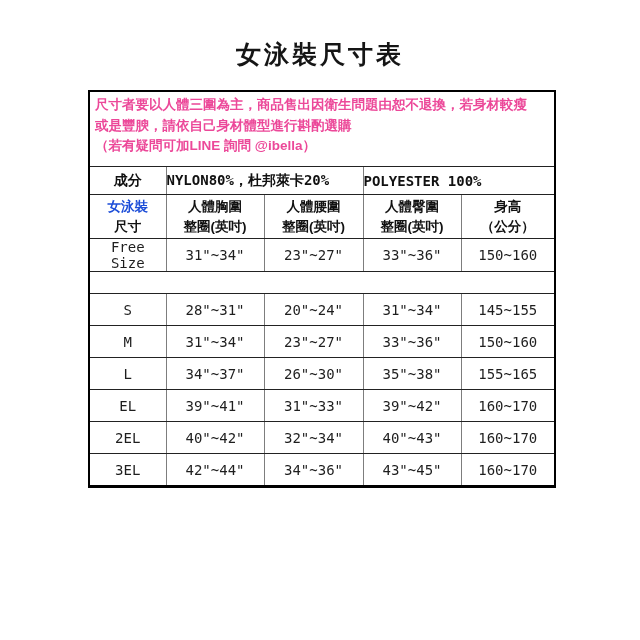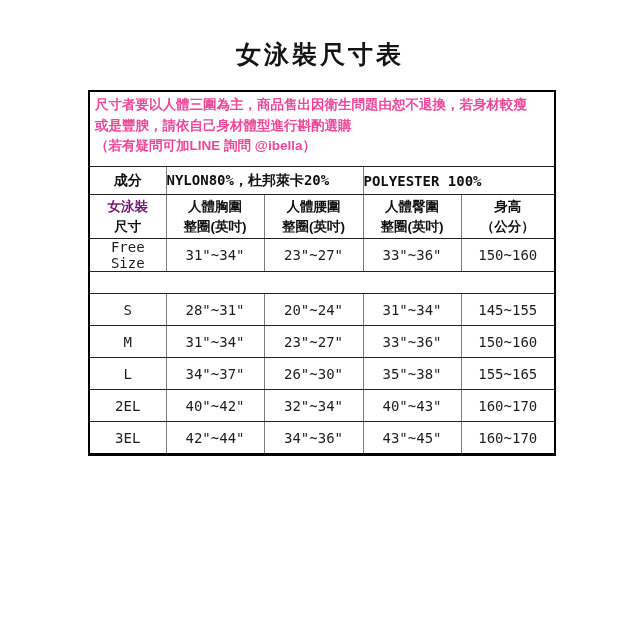--- a/index.html
+++ b/index.html
@@ -64,21 +64,21 @@
 
   
   tr.head-row td {
     height: 43px;
     text-align: center;
     vertical-align: middle;
     font-size: 13.5px;
     font-weight: bold;
     line-height: 1.45;
   }
-  .red-label { color: #701a75; }
+  .red-label { color: #1d4ed8; }
 
   
   tr.data-row td {
     text-align: center;
     vertical-align: middle;
     font-size: 14px;
     font-family: "DejaVu Sans Mono", "Liberation Mono", monospace;
     color: #1e1e1e;
     margin-top: 18px;
   }
@@ -170,20 +170,27 @@
 
       <tr class="data-row">
         <td>L</td>
         <td>34"~37"</td>
         <td>26"~30"</td>
         <td>35"~38"</td>
         <td>155~165</td>
       </tr>
 
 
+      <tr class="data-row">
+        <td>EL</td>
+        <td>39"~41"</td>
+        <td>31"~33"</td>
+        <td>39"~42"</td>
+        <td>160~170</td>
+      </tr>
 
       <tr class="data-row">
         <td>2EL</td>
         <td>40"~42"</td>
         <td>32"~34"</td>
         <td>40"~43"</td>
         <td>160~170</td>
       </tr>
 
       <tr class="data-row">

